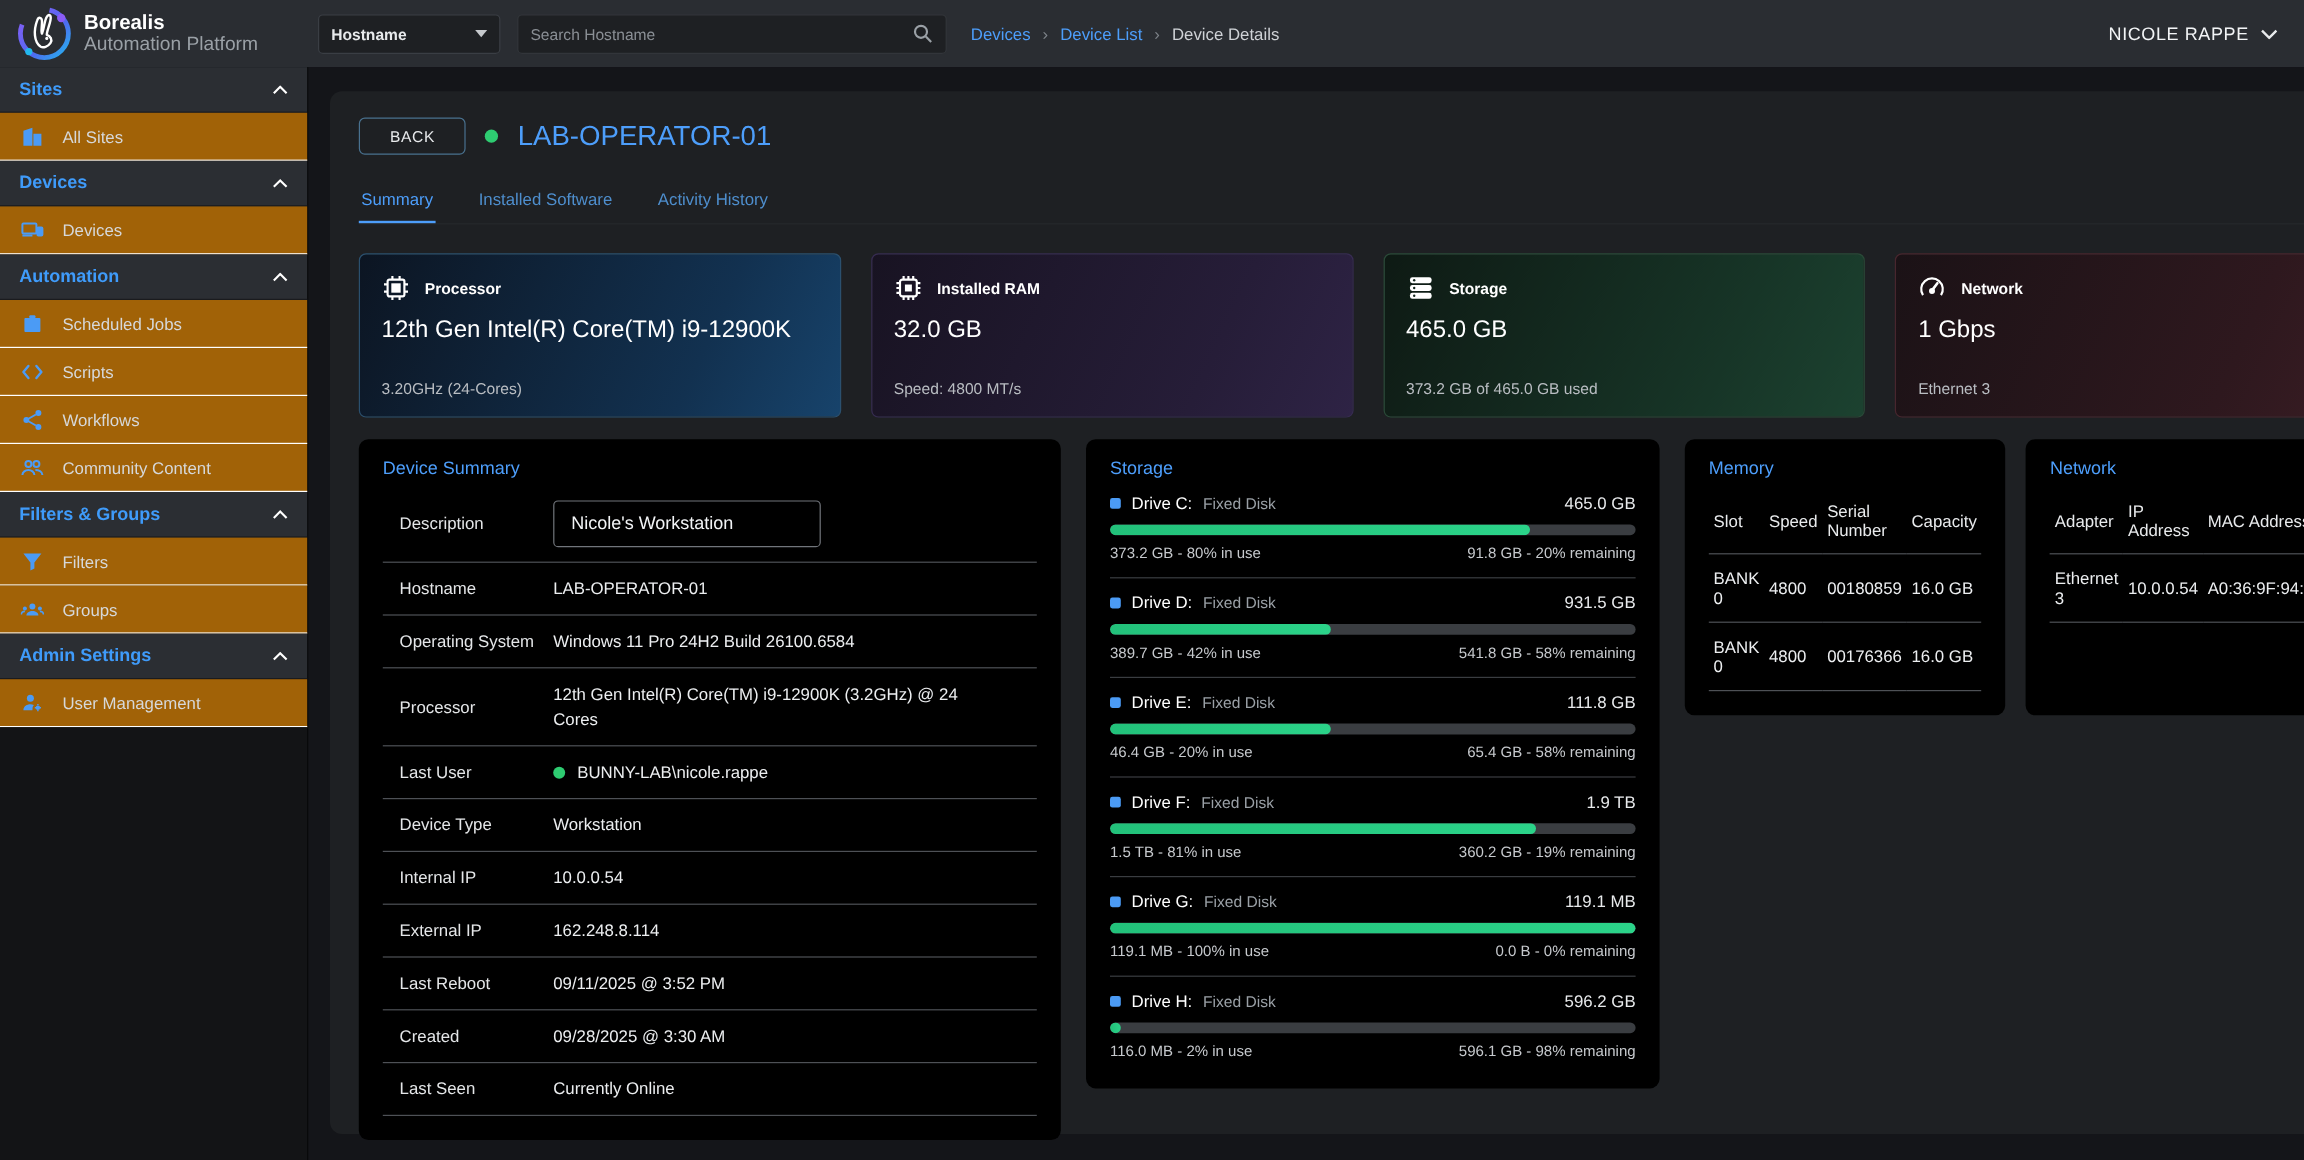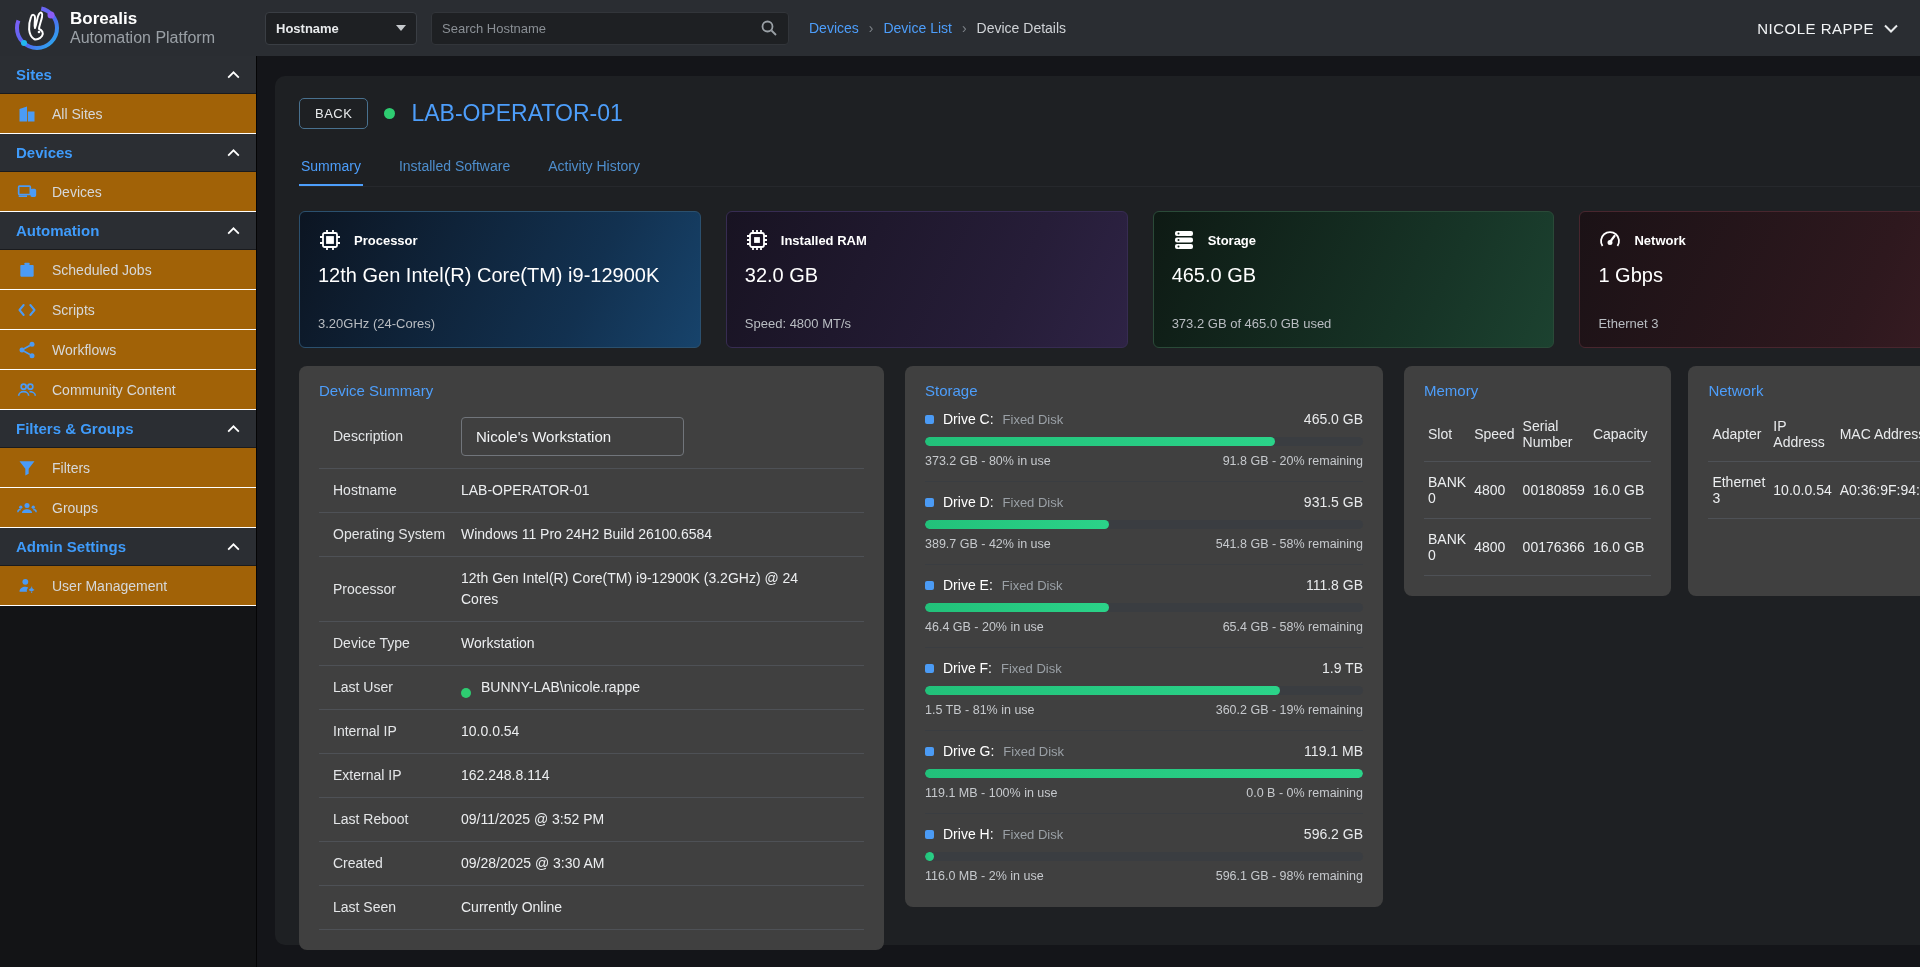--- a/index.html
+++ b/index.html
@@ -39,21 +39,21 @@
   .side-item{ height:40px; background:#a16207; display:flex; align-items:center; gap:14px; padding:0 16px;
     border-bottom:1px solid #ffffff; cursor:pointer; }
   .side-item .label{ font-size:14px; color:#d6d8da; }
   .side-icon{ width:22px; height:22px; display:flex; align-items:center; justify-content:center; color:#4b9bf5; }
   .side-fill{ flex:1; background:#131416; }
   
   .main{ flex:1; background:#141519; padding:20px 27px 22px 18px; }
   .main-card{ background:#1e2023; border-radius:10px; height:100%; padding:20px 24px; }
   .dev-header{ display:flex; align-items:center; gap:16px; }
   .back-btn{ background:transparent; border:1px solid #49718f; color:#e8eaec; font-size:13px; letter-spacing:0.5px;
-    padding:7px 15px; border-radius:5px; cursor:pointer; font-family:"Liberation Sans",sans-serif; }
+    padding:7px 25px; border-radius:5px; cursor:pointer; font-family:"Liberation Sans",sans-serif; }
   .status-dot{ width:11px; height:11px; border-radius:50%; background:#2ecc71; }
   .dev-title{ font-size:23px; color:#4d9efb; font-weight:normal; }
   .more-btn{ margin-left:auto; width:36px; height:34px; border:1px solid #3d7fd0; border-radius:6px; background:transparent;
     color:#4d9efb; font-size:13px; letter-spacing:1px; cursor:pointer; }
   .tabs{ display:flex; gap:34px; margin-top:20px; border-bottom:1px solid #26282c; }
   .tab{ padding:8px 2px 10px; font-size:14px; color:#4e8ecd; cursor:pointer; }
   .tab.active{ color:#4d9efb; border-bottom:2px solid #4d9efb; }
   
   .stat-row{ display:flex; gap:25px; margin-top:24px; }
   .stat-card{ flex:1; height:137px; border-radius:6px; padding:16px 18px; display:flex; flex-direction:column; }
@@ -62,28 +62,28 @@
   .stat-icon{ width:24px; height:24px; color:#ffffff; display:flex; align-items:center; justify-content:center; }
   .stat-value{ font-size:20px; color:#ffffff; margin-top:12px; }
   .stat-footer{ margin-top:auto; font-size:13px; color:#b9bdc2; }
   .card-processor{ background:linear-gradient(115deg,#0c1522 0%,#123150 70%,#17436b 100%); border:1px solid #2b506e; }
   .card-ram{ background:linear-gradient(115deg,#181322 0%,#261d38 70%,#2e2345 100%); border:1px solid #372c52; }
   .card-storage{ background:linear-gradient(115deg,#0e1a14 0%,#16session 0,#16332442 70%,#1c3f2d 100%); border:1px solid #2a4a38; }
   .card-storage{ background:linear-gradient(115deg,#0e1a14 0%,#173527 70%,#1c4230 100%); border:1px solid #2a4a38; }
   .card-network{ background:linear-gradient(115deg,#1b1216 0%,#2e181e 70%,#3a1d24 100%); border:1px solid #48262e; }
   
   .panel-row{ display:flex; gap:21px; margin-top:18px; align-items:flex-start; }
-  .panel{ background:#404040; border-radius:8px; padding:16px 20px 20px; }
+  .panel{ background:#000000; border-radius:8px; padding:16px 20px 20px; }
   .panel-title{ color:#4d9efb; font-size:15px; }
   .ds-panel{ width:585px; }
   .ds-table{ margin-top:14px; }
   .ds-row{ display:flex; align-items:center; border-bottom:1px solid #4e5156; padding:11px 2px 11px 14px; min-height:44px; }
   .ds-row.first{ border-bottom:1px solid #4e5156; padding-top:4px; padding-bottom:12px; }
   .ds-label{ width:128px; flex:0 0 auto; font-size:14px; color:#e4e6e8; line-height:1.35; }
-  .ds-value{ flex:1; font-size:14px; color:#eceef0; line-height:1.5; display:flex; align-items:flex-end; gap:10px; }
+  .ds-value{ flex:1; font-size:14px; color:#eceef0; line-height:1.5; display:flex; align-items:center; gap:10px; }
   .desc-input{ width:223px; background:transparent; border:1px solid #71757b; border-radius:4px; color:#f2f4f6;
     font-size:15px; padding:10px 14px; font-family:"Liberation Sans",sans-serif; }
   .dot-sm{ width:10px; height:10px; border-radius:50%; background:#2ecc71; flex:0 0 auto; }
   
   .st-panel{ width:478px; }
   .drive{ padding:12px 0 13px; border-bottom:1px solid #3a3d41; }
   .drive:last-child{ border-bottom:none; padding-bottom:4px; }
   .drive-head{ display:flex; align-items:center; gap:9px; }
   .drive-square{ width:9px; height:9px; border-radius:2px; background:#4b9bf5; flex:0 0 auto; }
   .drive-name{ font-size:14px; font-weight:normal; color:#ffffff; }
@@ -387,29 +387,29 @@
             </div>
             <div class="ds-row">
               <div class="ds-label">Operating System</div>
               <div class="ds-value">Windows 11 Pro 24H2 Build 26100.6584</div>
             </div>
             <div class="ds-row">
               <div class="ds-label">Processor</div>
               <div class="ds-value" style="display:block; padding-right:30px;">12th Gen Intel(R) Core(TM) i9-12900K (3.2GHz) @ 24 Cores</div>
             </div>
             <div class="ds-row">
-              <div class="ds-label">Device Type</div>
-              <div class="ds-value">Workstation</div>
-            </div>
-            <div class="ds-row">
               <div class="ds-label">Last User</div>
               <div class="ds-value">
                 <span class="dot-sm"></span>
                 <span>BUNNY-LAB\nicole.rappe</span>
               </div>
+            </div>
+            <div class="ds-row">
+              <div class="ds-label">Device Type</div>
+              <div class="ds-value">Workstation</div>
             </div>
             <div class="ds-row">
               <div class="ds-label">Internal IP</div>
               <div class="ds-value">10.0.0.54</div>
             </div>
             <div class="ds-row">
               <div class="ds-label">External IP</div>
               <div class="ds-value">162.248.8.114</div>
             </div>
             <div class="ds-row">

